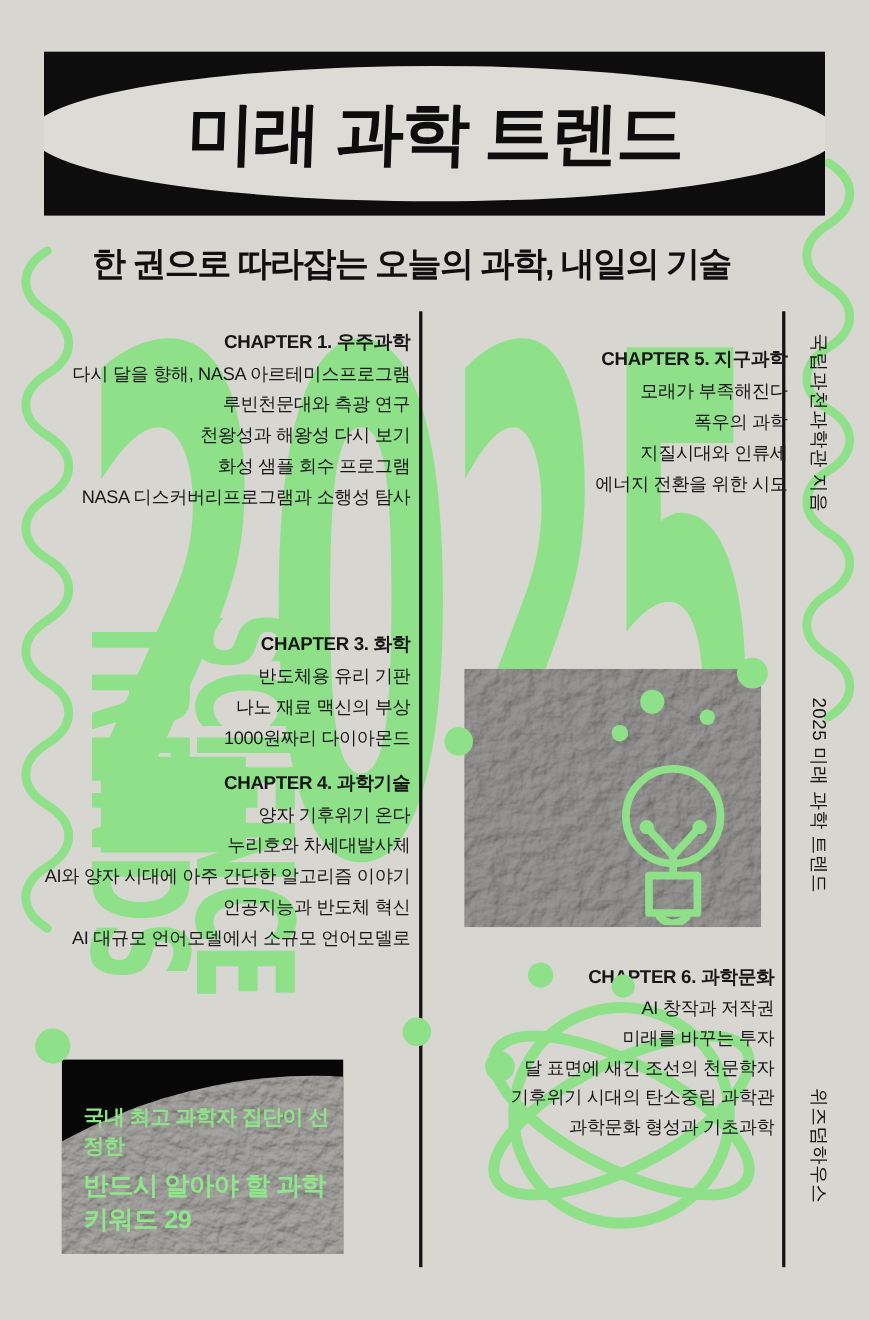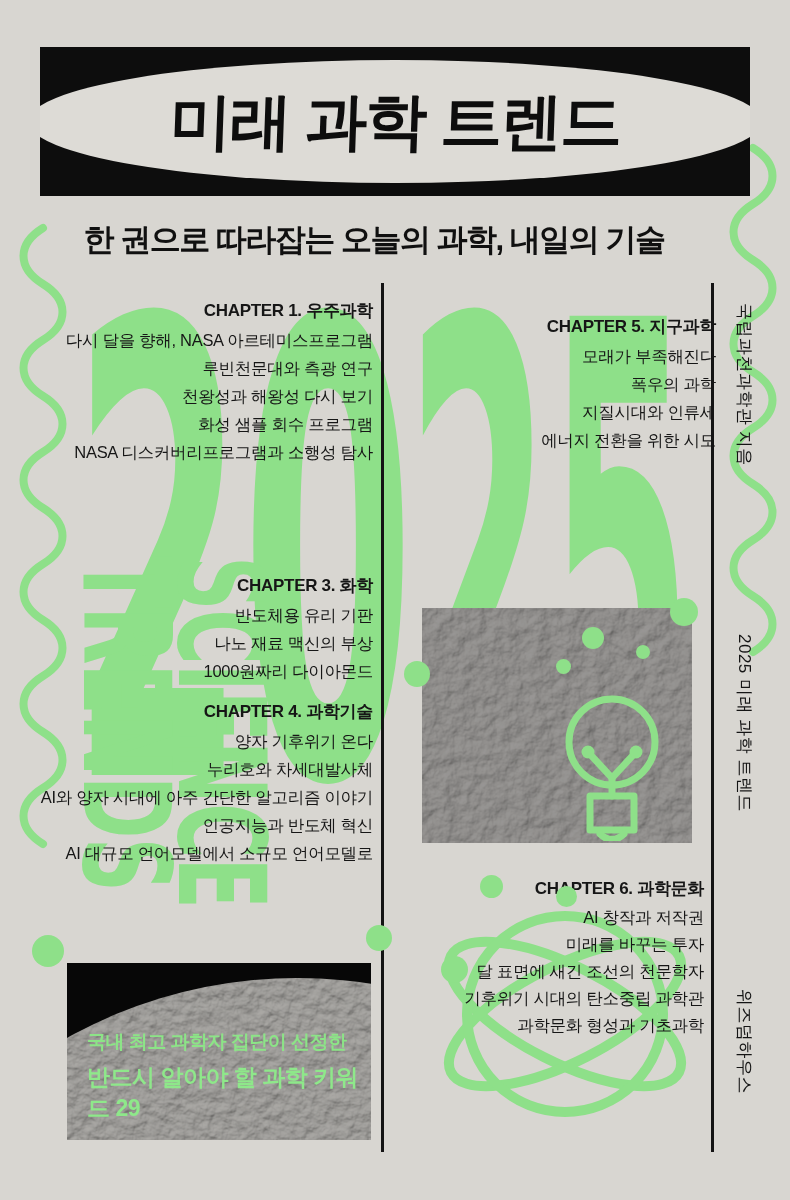--- a/index.html
+++ b/index.html
@@ -38,21 +38,21 @@
   .vline{position:absolute;top:283px;width:3px;height:869px;background:#141414;z-index:3;}
   .vline-mid{left:381px;}
   .vline-side{left:711px;}
   
   .atom{position:absolute;left:425px;top:872px;z-index:2;}
   
   .dot{position:absolute;border-radius:50%;background:var(--green);z-index:6;}
   
   .moon-img{position:absolute;z-index:4;overflow:hidden;}
   .moon-center{left:422px;top:608px;width:270px;height:235px;}
-  .moon-bottom{left:56px;top:963px;width:304px;height:177px;margin-left:11px;}
+  .moon-bottom{left:56px;top:963px;width:256px;height:177px;}
   .bulb{position:absolute;left:538px;top:686px;z-index:5;}
   .banner{position:absolute;left:20px;bottom:16px;z-index:6;text-align:left;}
   .banner-1{font-size:19px;font-weight:600;color:#8ce487;margin-bottom:7px;letter-spacing:-0.5px;}
   .banner-2{font-size:23px;font-weight:800;color:#8ee88a;letter-spacing:-0.5px;}
   
   .title-box{
     position:absolute;left:40px;top:47px;width:710px;height:149px;
     background:#0d0d0d;z-index:7;overflow:hidden;
   }
   .title-ellipse{

